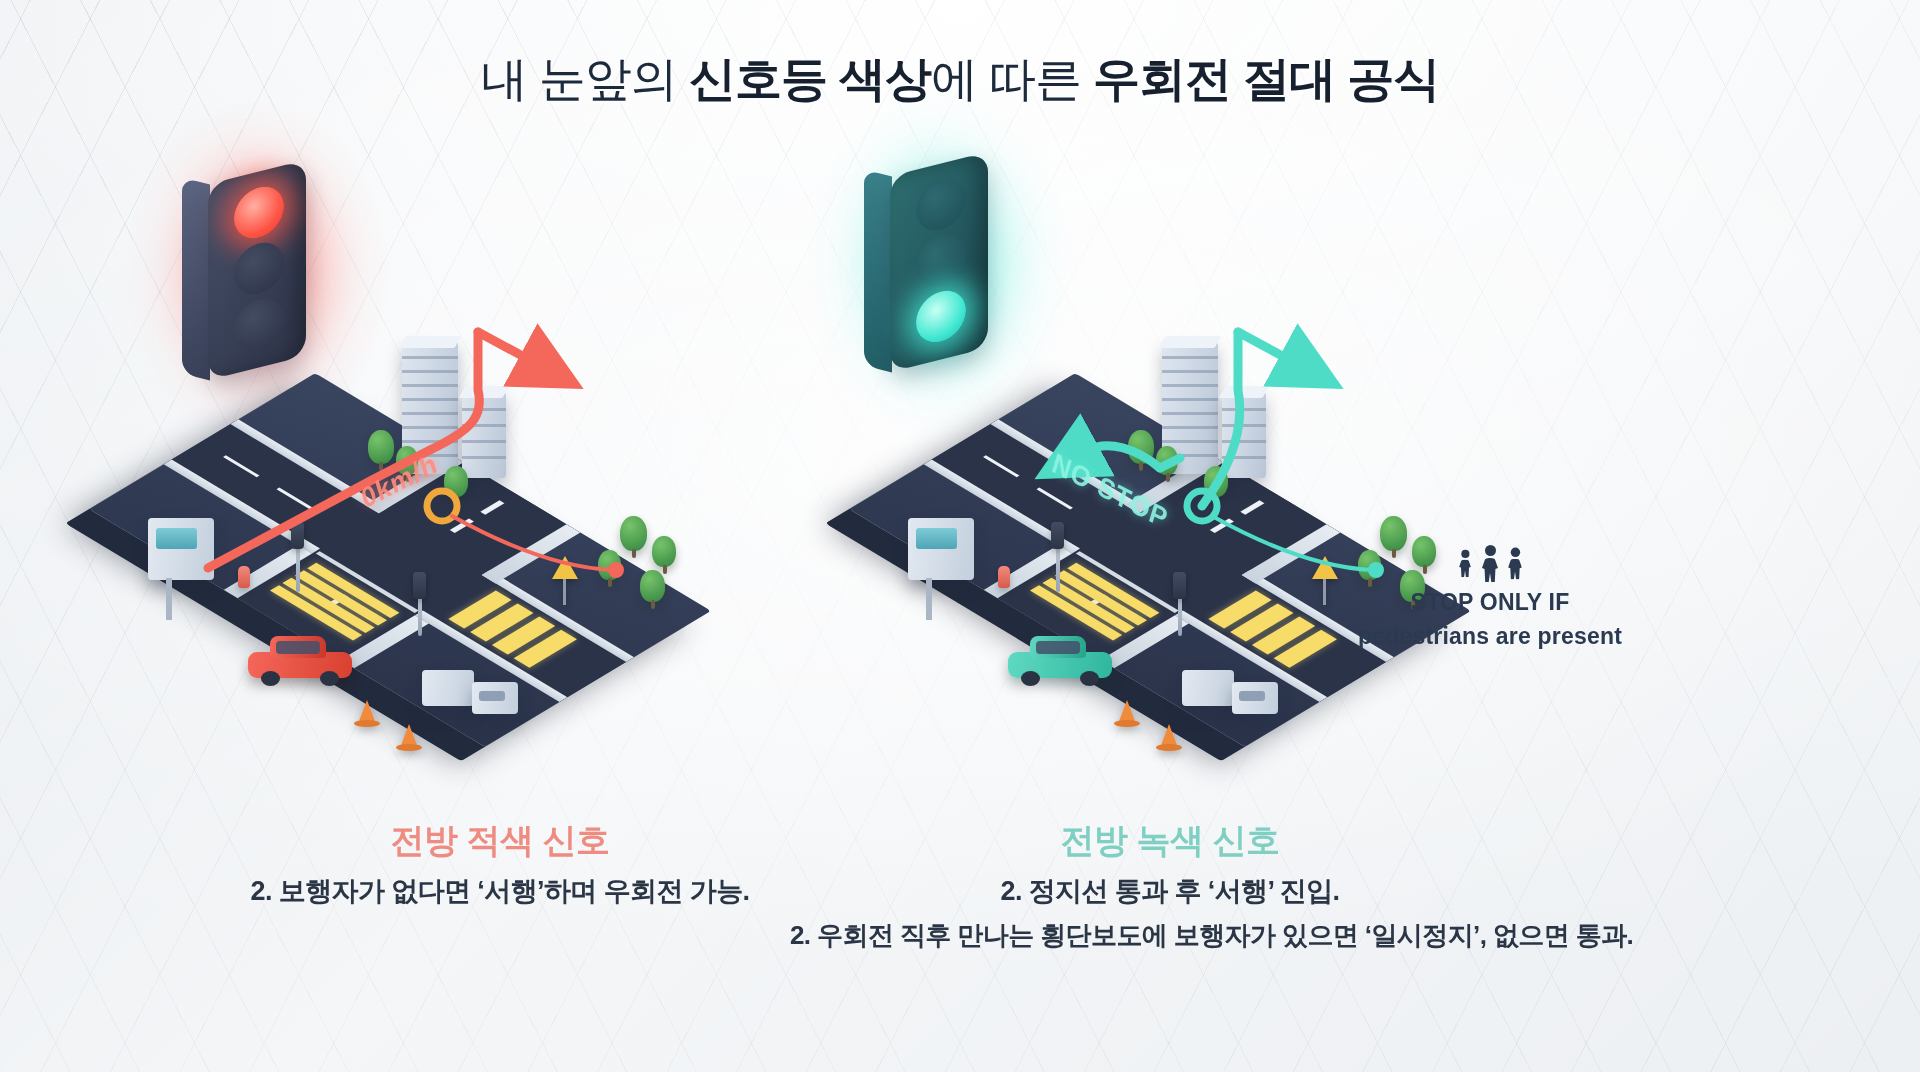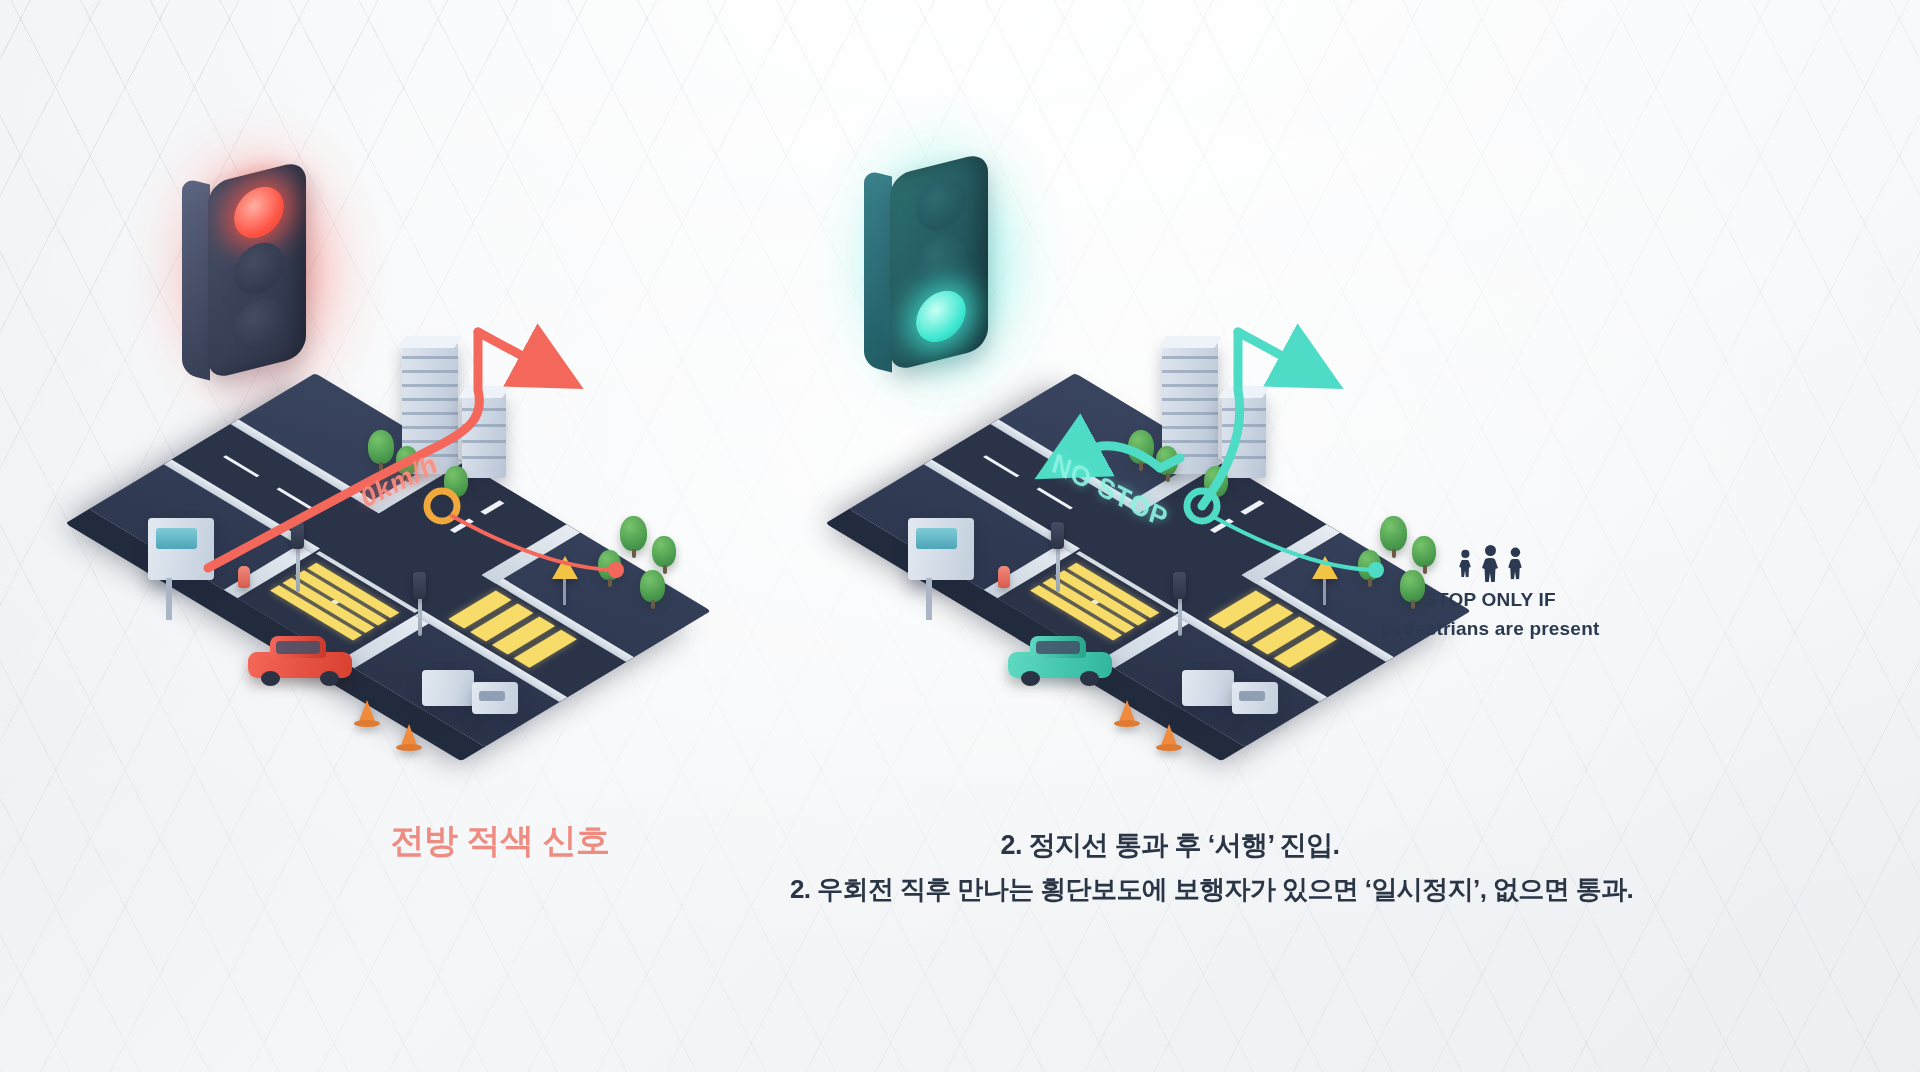--- a/index.html
+++ b/index.html
@@ -158,40 +158,43 @@
   .ped .torso{width:16px;height:24px;margin:0 auto;background:#2b3a50;
     border-radius:7px 7px 3px 3px;
     clip-path:polygon(22% 0,78% 0,100% 42%,84% 46%,80% 100%,58% 100%,50% 62%,42% 100%,20% 100%,16% 46%,0 42%);}
   .ped.small{transform:scale(.74);}
   .ped.mid{transform:scale(.86);}
   .magnify{position:absolute;left:15px;top:-2px;width:29px;height:29px;border-radius:50%;
     border:4px solid #2b3a50;}
   .magnify:after{content:"";position:absolute;right:-11px;bottom:-6px;width:13px;height:4px;
     background:#2b3a50;border-radius:2px;transform:rotate(42deg);}
   .callout .cap{margin-top:7px;font-size:21px;line-height:1.18;color:#2b3a50;font-weight:700;}
-  .callout .cap.eng-caps{font-size:19px;letter-spacing:.2px;}
+  .callout .cap.eng-caps{font-size:23px;letter-spacing:.2px;}
 
   
   .cap-block{position:absolute;text-align:center;width:760px;}
   .cap-block.left{left:120px;top:818px;}
   .cap-block.right{left:790px;top:818px;}
   .cap-head{font-size:34px;font-weight:800;letter-spacing:-.5px;}
   .cap-head.red{color:#ef8c82;}
   .cap-head.green{color:#7fcfc2;}
   .cap-line{font-size:27px;font-weight:700;color:#2a3545;margin-top:9px;letter-spacing:-.6px;white-space:nowrap;}
   .cap-block.right .cap-line.l2{font-size:26px;}
 </style>
 </head>
 <body>
 
 <div id="bg-grid"></div>
 <div id="bg-vignette"></div>
 
 <div id="stage">
 
+  <div class="title">
+    <span>내 눈앞의 </span><b>신호등 색상</b><span>에 따른 </span><b>우회전 절대 공식</b>
+  </div>
 
   <div class="panel left">
 
     <div class="tl-wrap l">
       <div class="tl-glow red"></div>
       <div class="tl-side red"></div>
       <div class="tl-body red">
         <div class="lamp p1 on-red"></div>
         <div class="lamp p2 off-r"></div>
         <div class="lamp p3 off-r"></div>
@@ -484,20 +487,22 @@
             <div class="torso"></div>
           </div>
       </div>
       <div class="cap eng-caps">STOP ONLY IF</div>
       <div class="cap eng-caps">pedestrians are present</div>
     </div>
   </div>
 
   <div class="cap-block left">
     <div class="cap-head red">전방 적색 신호</div>
+    <div class="cap-line l2">2. 보행자가 없다면 ‘서행’하며 우회전 가능.</div>
   </div>
 
   <div class="cap-block right">
+    <div class="cap-head green">전방 녹색 신호</div>
     <div class="cap-line l1">2. 정지선 통과 후 ‘서행’ 진입.</div>
     <div class="cap-line l2">2. 우회전 직후 만나는 횡단보도에 보행자가 있으면 ‘일시정지’, 없으면 통과.</div>
   </div>
 
 </div>
 
 </body></html>

